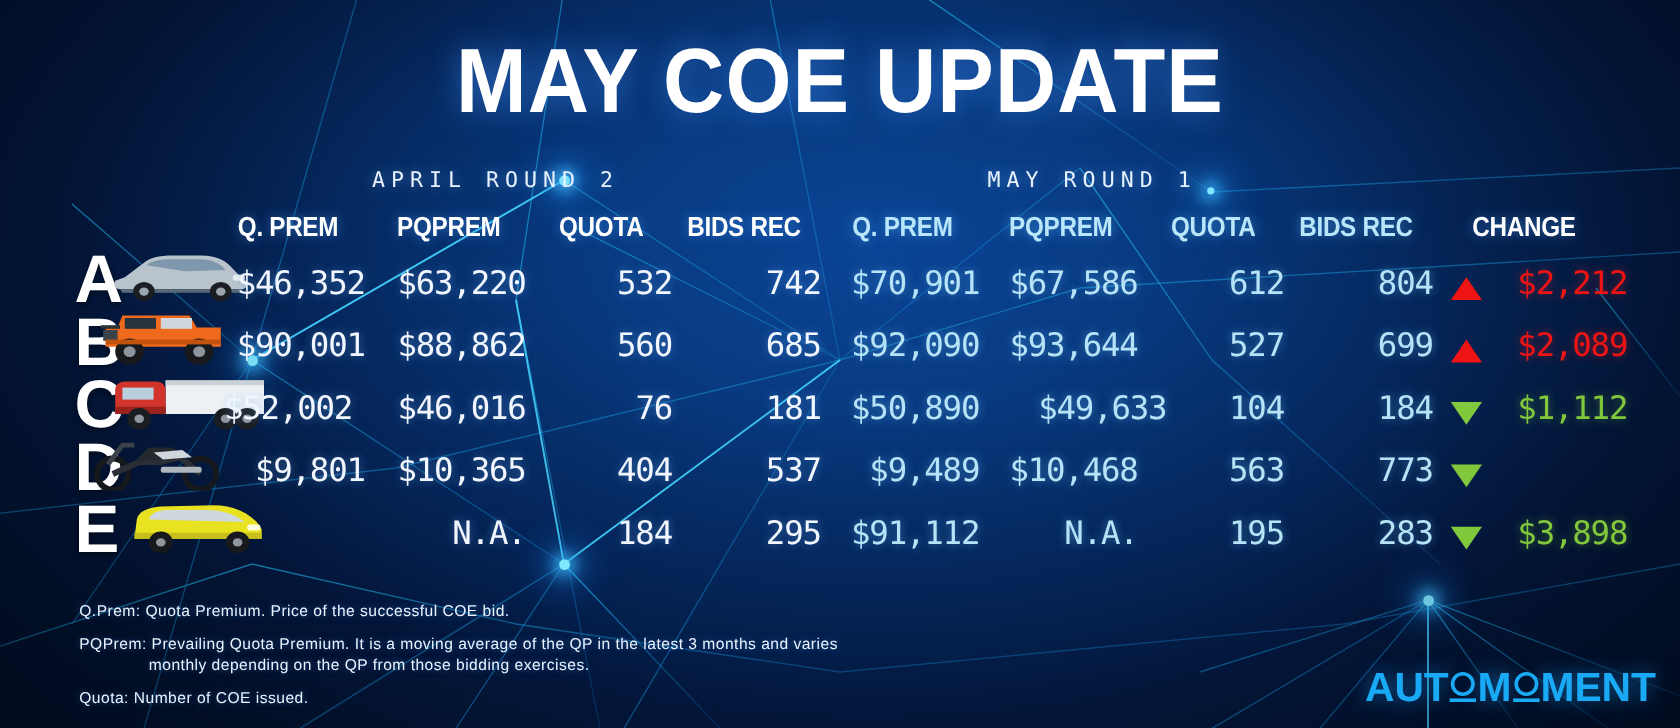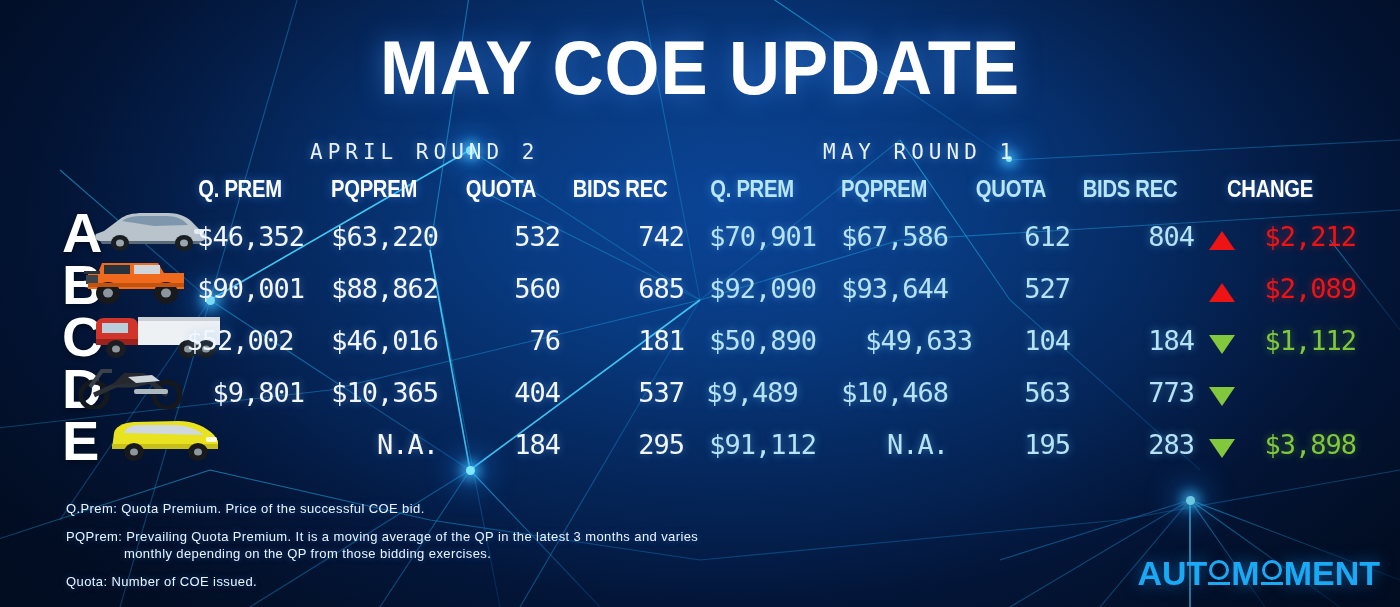--- a/index.html
+++ b/index.html
@@ -39,21 +39,21 @@
     transform: scaleX(0.93);
     text-shadow: 0 0 26px rgba(70,150,255,0.55);
   }
 
   
   .round-label {
     position: absolute;
     top: 140px;
     color: #e8f2ff;
     font-family: "DejaVu Sans Mono", monospace;
-    font-size: 21px;
+    font-size: 18px;
     letter-spacing: 5px;
     white-space: nowrap;
     text-shadow: 0 0 10px rgba(120,190,255,0.5);
   }
   #round-april { left: 310px; }
   #round-may   { left: 823px; }
 
   
   #header-row {
     position: absolute;
@@ -296,20 +296,21 @@
       <rect x="8" y="30" width="96" height="4" fill="#c2530f"></rect>
     </svg></div>
         </div>
         <div class="cell april" style="left: 176px; width: 128px;">$90,001</div>
         <div class="cell april" style="left: 310px; width: 128px;">$88,862</div>
         <div class="cell april" style="left: 442px; width: 118px;">560</div>
         <div class="cell april" style="left: 556px; width: 128px;">685</div>
         <div class="cell may" style="left: 688px; width: 128px;">$92,090</div>
         <div class="cell may" style="left: 820px; width: 128px;">$93,644</div>
         <div class="cell may" style="left: 952px; width: 118px;">527</div>
+        <div class="cell may" style="left: 1066px; width: 128px;">699</div>
         <div class="arrow up" style="left: 1209px;"></div>
         <div class="cell up" style="left: 1246px; width: 110px;">$2,089</div>
       </div>
       <div class="data-row">
         <div class="cat-block">
           <div class="cat-letter">C</div>
           <div class="veh" style="left: 28px; top: -2px;"><svg width="132" height="48" viewBox="0 0 132 48">
       <rect x="48" y="6" width="82" height="28" fill="#eef1f4"></rect>
       <rect x="48" y="6" width="82" height="4" fill="#c9d0d6"></rect>
       <path d="M6 34 L6 14 C6 10 9 7 14 7 L40 7 C45 7 48 10 48 15 L48 34 Z" fill="#d1342b"></path>
@@ -344,21 +345,21 @@
       <path d="M40 22 L52 10 L72 10 L80 18 Z" fill="#25292e"></path>
       <path d="M56 14 L80 12 L88 18 L64 20 Z" fill="#cfd6dc"></path>
       <path d="M18 24 L30 8 L40 8" fill="none" stroke="#3a4148" stroke-width="4"></path>
       <rect x="62" y="26" width="34" height="5" rx="2" fill="#aeb7be"></rect>
     </svg></div>
         </div>
         <div class="cell april" style="left: 176px; width: 128px;">$9,801</div>
         <div class="cell april" style="left: 310px; width: 128px;">$10,365</div>
         <div class="cell april" style="left: 442px; width: 118px;">404</div>
         <div class="cell april" style="left: 556px; width: 128px;">537</div>
-        <div class="cell may" style="left: 688px; width: 128px; text-align: center;">$9,489</div>
+        <div class="cell may" style="left: 688px; width: 128px;">$9,489</div>
         <div class="cell may" style="left: 820px; width: 128px;">$10,468</div>
         <div class="cell may" style="left: 952px; width: 118px;">563</div>
         <div class="cell may" style="left: 1066px; width: 128px;">773</div>
         <div class="arrow down" style="left: 1209px;"></div>
       </div>
       <div class="data-row">
         <div class="cat-block">
           <div class="cat-letter">E</div>
           <div class="veh" style="left: 44px; top: -2px;"><svg width="118" height="48" viewBox="0 0 118 48">
       <path d="M6 34 L8 18 C9 12 16 8 28 7 L72 6 C88 6 100 12 108 20 L112 26 L112 34 Z" fill="#e9e220"></path>

